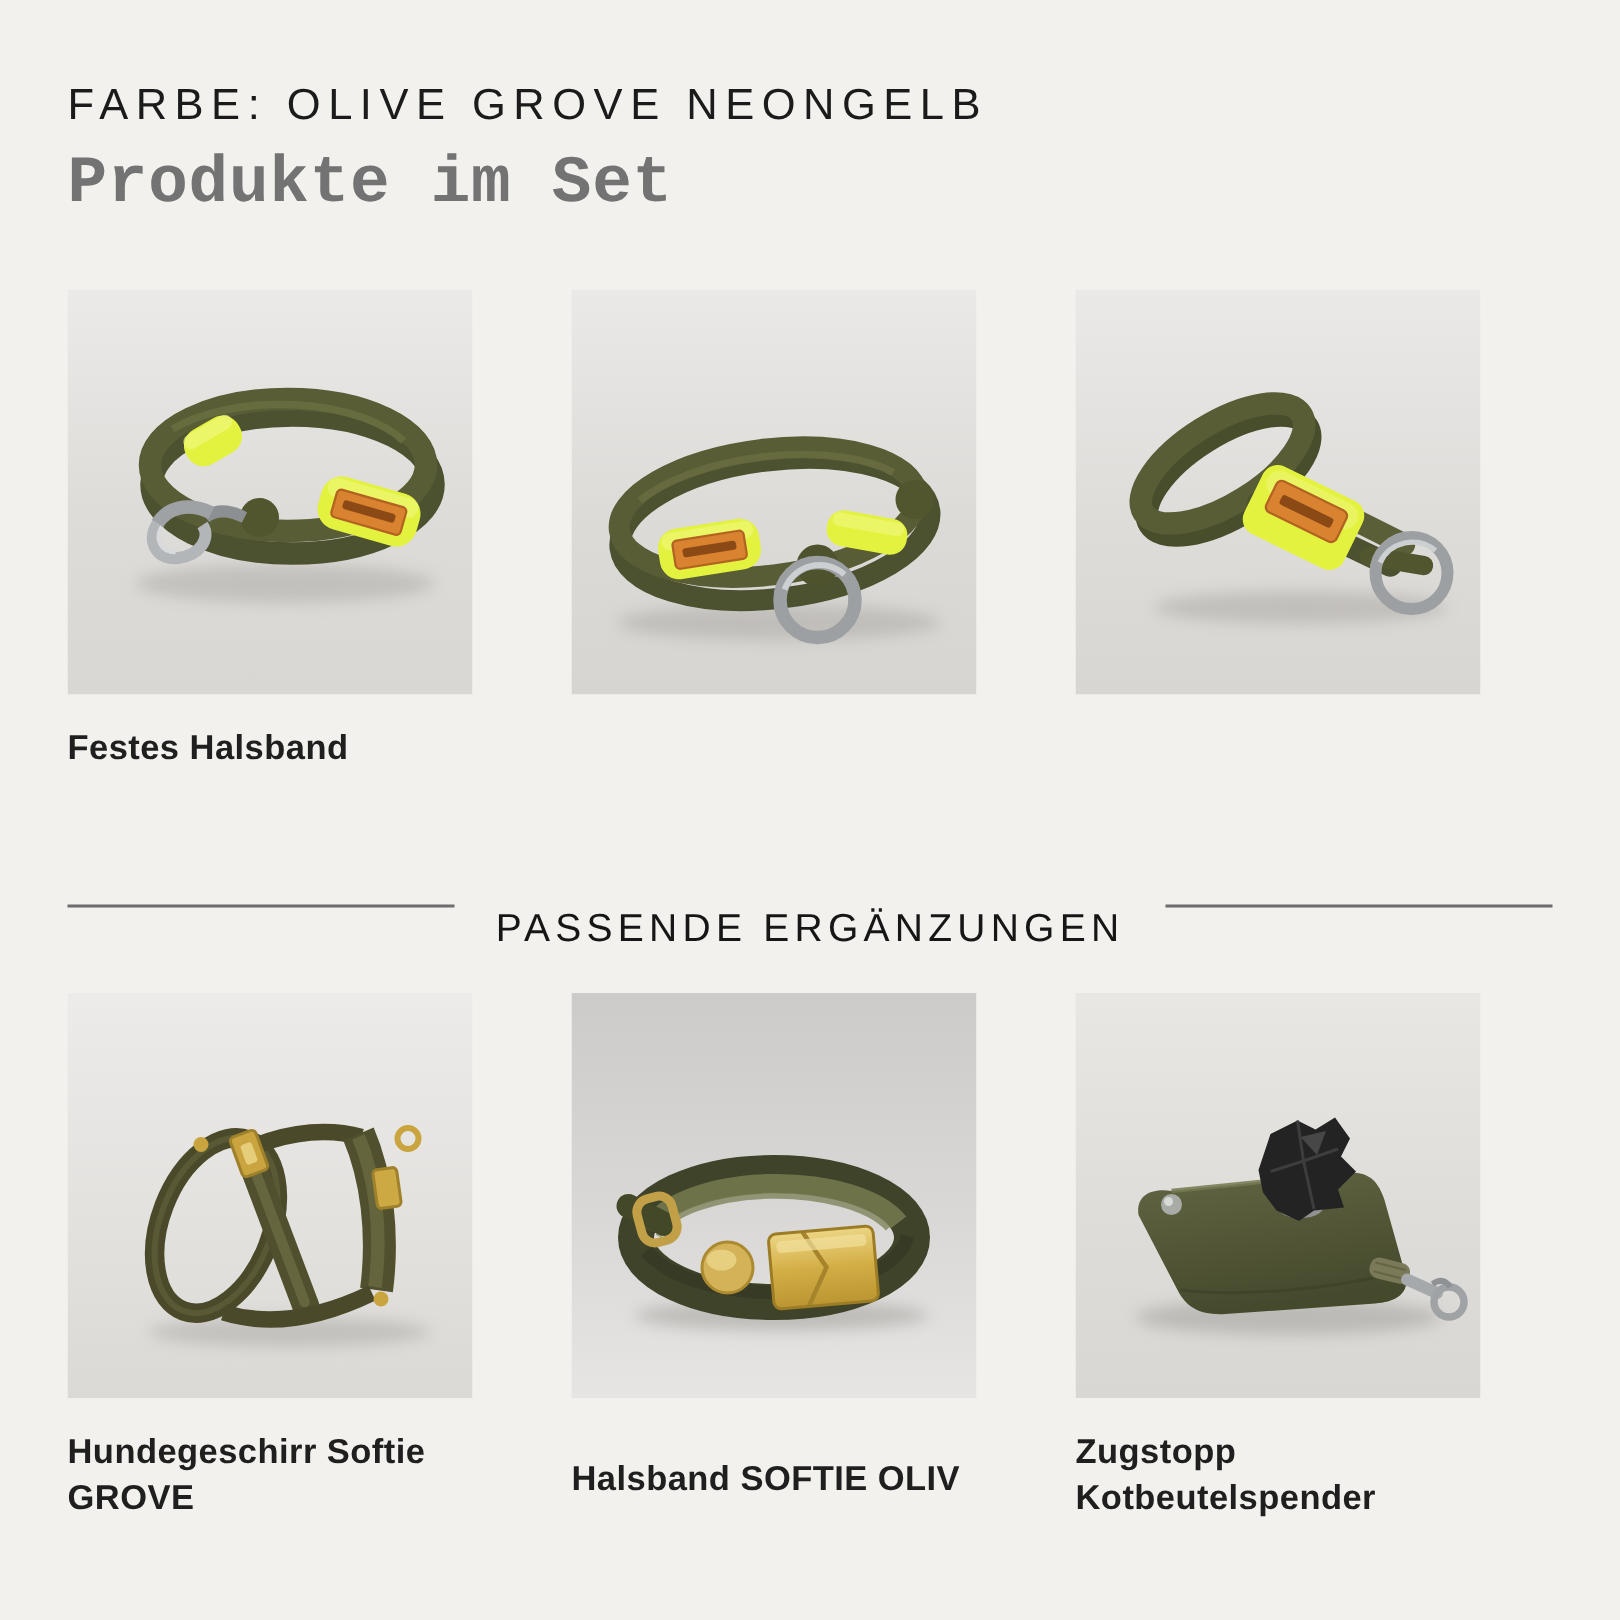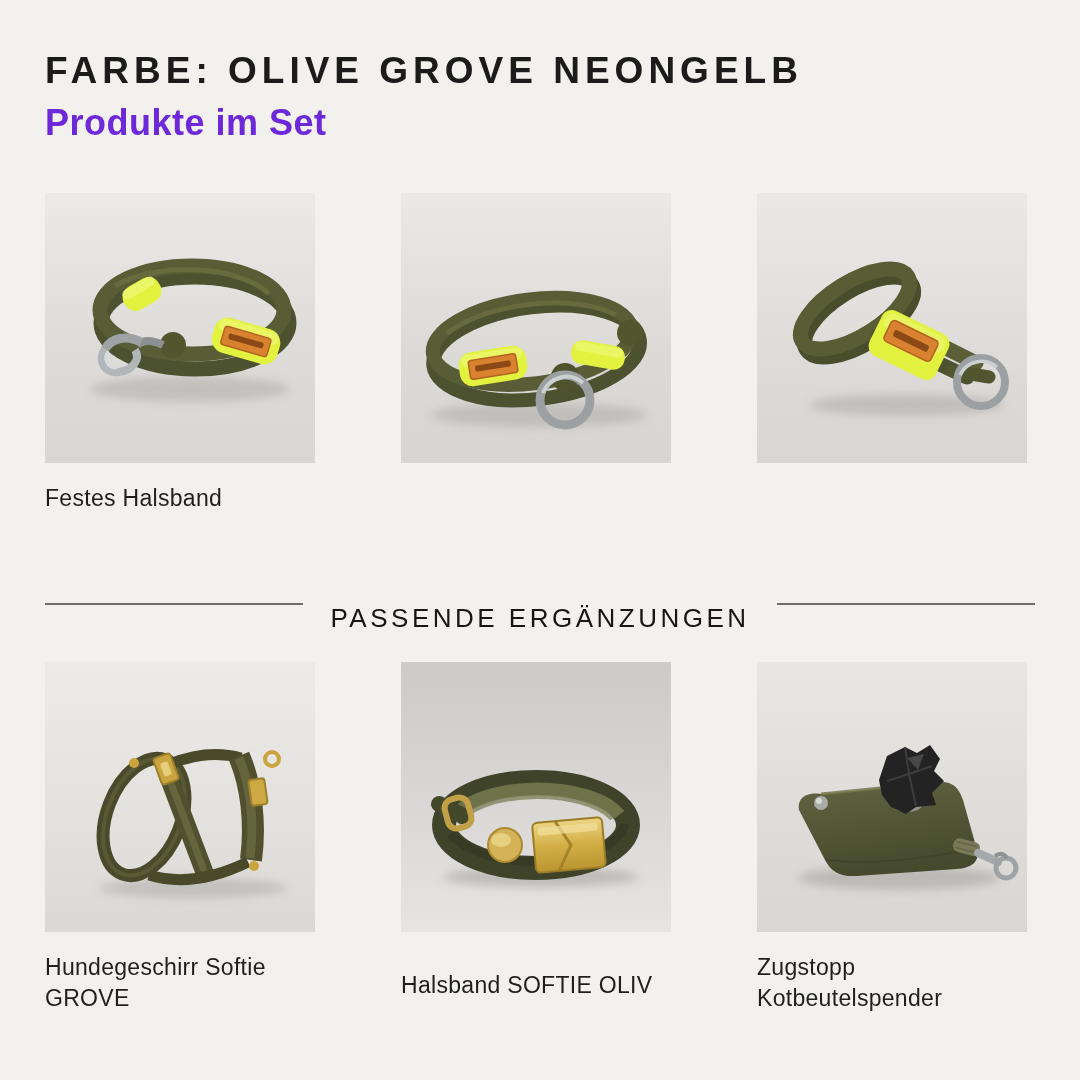--- a/index.html
+++ b/index.html
@@ -13,40 +13,41 @@
     overflow: hidden;
     font-family: "Liberation Sans", sans-serif;
     color: #1c1c1c;
   }
   .wrap {
     width: 990px;
     margin: 0 auto;
     padding-top: 54px;
   }
   .eyebrow {
-    font-size: 37px;
-    font-weight: 700;
+    font-size: 29px;
+    font-weight: 400;
     letter-spacing: 5px;
     color: #1b1b1b;
     line-height: 33px;
   }
   .page-title {
-    font-family: Liberation Sans, sans-serif;
-    font-size: 36px;
+    font-family: Liberation Mono, monospace;
+    font-size: 44px;
     font-weight: 700;
     line-height: 48px;
     margin: 12px 0 0 0;
-    color: #6d28d9;
+    color: #737373;
     letter-spacing: 0.5px;
   }
   .grid {
     display: grid;
     grid-template-columns: repeat(3, 270px);
-    column-gap: 86px;
+    column-gap: 66px;
     margin-top: 46px;
+    font-weight: bold;
   }
   .grid.addons {
     margin-top: 25px;
   }
   .card {
     width: 270px;
     cursor: pointer;
   }
   .photo {
     width: 270px;

